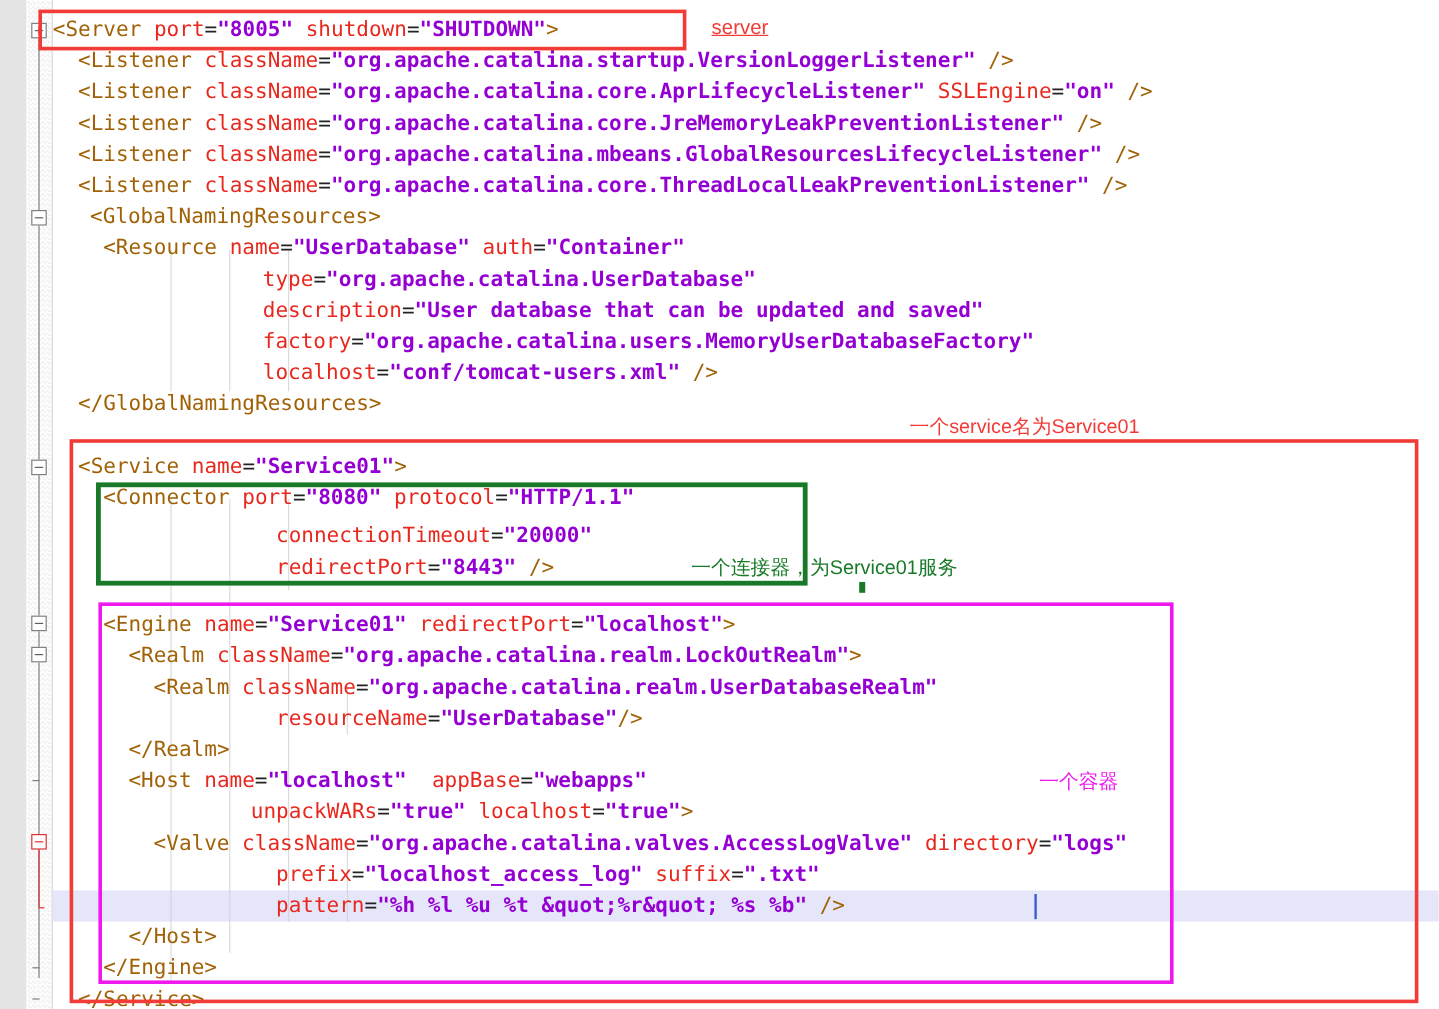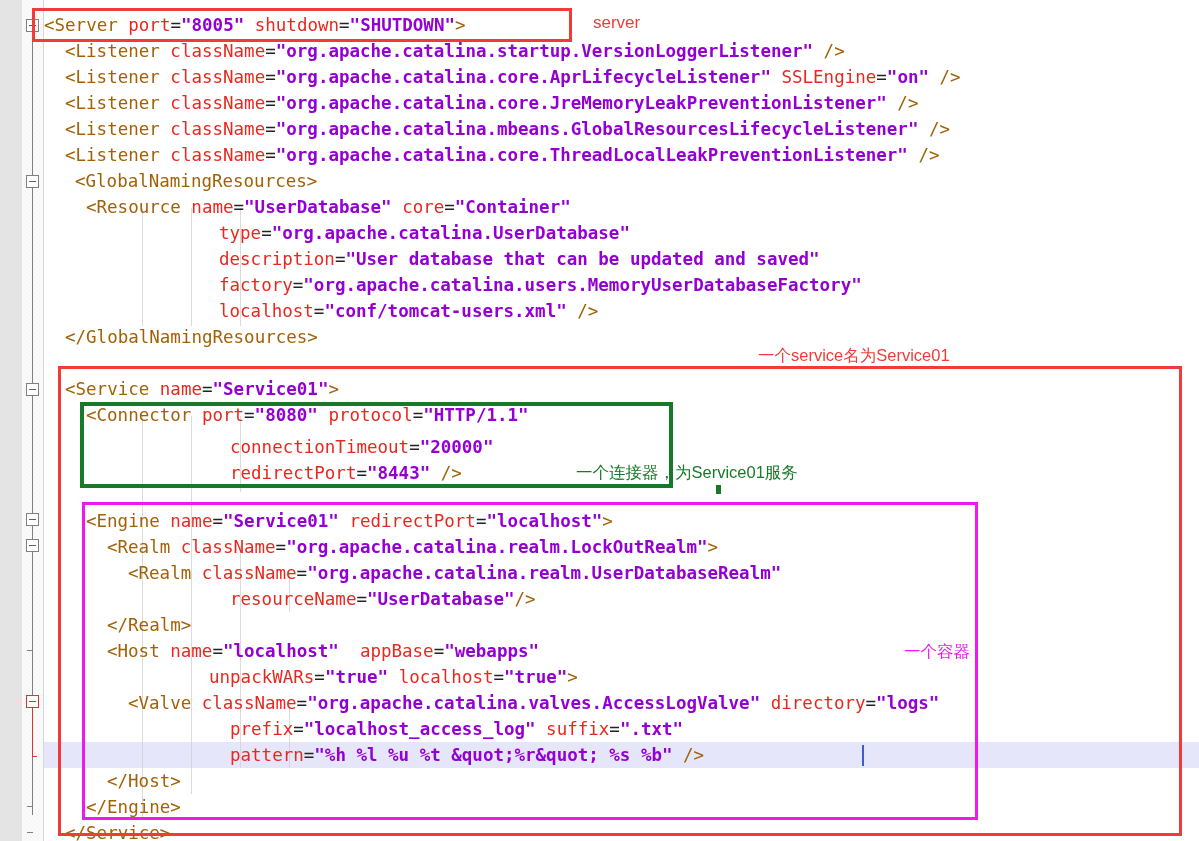--- a/index.html
+++ b/index.html
@@ -148,21 +148,21 @@
 
   .anno {
     position: absolute;
     font-family: "Liberation Sans", sans-serif;
     font-size: 16.5px;
     white-space: nowrap;
   }
   .anno.red     { color: #f23b36; }
   .anno.green   { color: #187a28; margin-top: 25px; }
   .anno.magenta { color: #ef19ef; }
-  .anno.big     { font-size: 17px; }
+  .anno.big     { font-size: 17px; text-decoration: underline; }
 
   .greendot {
     position: absolute;
     width: 5px; height: 9px;
     background: #187a28;
   }
 </style>
 </head>
 <body>
 
@@ -232,21 +232,21 @@
         <div class="indent-guide" style="left: 245px; top: 702px; height: 66px;"></div>
       </div>
     <div id="line-layer">
         <div class="line" style="top: 12px; left: 0px;"><span class="tg">&lt;Server </span><span class="at">port</span><span class="eq">=</span><span class="vl">"8005"</span><span class="eq"> </span><span class="at">shutdown</span><span class="eq">=</span><span class="vl">"SHUTDOWN"</span><span class="tg">&gt;</span></div>
         <div class="line" style="top: 38px; left: 21px;"><span class="tg">&lt;Listener </span><span class="at">className</span><span class="eq">=</span><span class="vl">"org.apache.catalina.startup.VersionLoggerListener"</span><span class="tg"> /&gt;</span></div>
         <div class="line" style="top: 64px; left: 21px;"><span class="tg">&lt;Listener </span><span class="at">className</span><span class="eq">=</span><span class="vl">"org.apache.catalina.core.AprLifecycleListener"</span><span class="eq"> </span><span class="at">SSLEngine</span><span class="eq">=</span><span class="vl">"on"</span><span class="tg"> /&gt;</span></div>
         <div class="line" style="top: 90px; left: 21px;"><span class="tg">&lt;Listener </span><span class="at">className</span><span class="eq">=</span><span class="vl">"org.apache.catalina.core.JreMemoryLeakPreventionListener"</span><span class="tg"> /&gt;</span></div>
         <div class="line" style="top: 116px; left: 21px;"><span class="tg">&lt;Listener </span><span class="at">className</span><span class="eq">=</span><span class="vl">"org.apache.catalina.mbeans.GlobalResourcesLifecycleListener"</span><span class="tg"> /&gt;</span></div>
         <div class="line" style="top: 142px; left: 21px;"><span class="tg">&lt;Listener </span><span class="at">className</span><span class="eq">=</span><span class="vl">"org.apache.catalina.core.ThreadLocalLeakPreventionListener"</span><span class="tg"> /&gt;</span></div>
         <div class="line" style="top: 168px; left: 31px;"><span class="tg">&lt;GlobalNamingResources&gt;</span></div>
-        <div class="line" style="top: 194px; left: 42px;"><span class="tg">&lt;Resource </span><span class="at">name</span><span class="eq">=</span><span class="vl">"UserDatabase"</span><span class="eq"> </span><span class="at">core</span><span class="eq">=</span><span class="vl">"Container"</span></div>
+        <div class="line" style="top: 194px; left: 42px;"><span class="tg">&lt;Resource </span><span class="at">name</span><span class="eq">=</span><span class="vl">"UserDatabase"</span><span class="eq"> </span><span class="at">auth</span><span class="eq">=</span><span class="vl">"Container"</span></div>
         <div class="line" style="top: 220px; left: 175px;"><span class="at">type</span><span class="eq">=</span><span class="vl">"org.apache.catalina.UserDatabase"</span></div>
         <div class="line" style="top: 246px; left: 175px;"><span class="at">description</span><span class="eq">=</span><span class="vl">"User database that can be updated and saved"</span></div>
         <div class="line" style="top: 272px; left: 175px;"><span class="at">factory</span><span class="eq">=</span><span class="vl">"org.apache.catalina.users.MemoryUserDatabaseFactory"</span></div>
         <div class="line" style="top: 298px; left: 175px;"><span class="at">localhost</span><span class="eq">=</span><span class="vl">"conf/tomcat-users.xml"</span><span class="tg"> /&gt;</span></div>
         <div class="line" style="top: 324px; left: 21px;"><span class="tg">&lt;/GlobalNamingResources&gt;</span></div>
         <div class="line" style="top: 376px; left: 21px;"><span class="tg">&lt;Service </span><span class="at">name</span><span class="eq">=</span><span class="vl">"Service01"</span><span class="tg">&gt;</span></div>
         <div class="line" style="top: 402px; left: 42px;"><span class="tg">&lt;Connector </span><span class="at">port</span><span class="eq">=</span><span class="vl">"8080"</span><span class="eq"> </span><span class="at">protocol</span><span class="eq">=</span><span class="vl">"HTTP/1.1"</span></div>
         <div class="line" style="top: 434px; left: 186px;"><span class="at">connectionTimeout</span><span class="eq">=</span><span class="vl">"20000"</span></div>
         <div class="line" style="top: 460px; left: 186px;"><span class="at">redirectPort</span><span class="eq">=</span><span class="vl">"8443"</span><span class="tg"> /&gt;</span></div>
         <div class="line" style="top: 508px; left: 42px;"><span class="tg">&lt;Engine </span><span class="at">name</span><span class="eq">=</span><span class="vl">"Service01"</span><span class="eq"> </span><span class="at">redirectPort</span><span class="eq">=</span><span class="vl">"localhost"</span><span class="tg">&gt;</span></div>
@@ -269,17 +269,17 @@
   </div>
 
   <div id="overlay">
       <div class="abox red" style="left: 32px; top: 8px; width: 540px; height: 34px;"></div>
       <div class="abox red" style="left: 58px; top: 366px; width: 1124px; height: 470px;"></div>
       <div class="abox green" style="left: 80px; top: 402px; width: 593px; height: 86px;"></div>
       <div class="abox magenta" style="left: 82px; top: 502px; width: 896px; height: 318px;"></div>
       <div class="anno red big" style="left: 593px; top: 13px;">server</div>
       <div class="anno red" style="left: 758px; top: 345px; text-align: right;">一个service名为Service01</div>
       <div class="anno green" style="left: 576px; top: 437px;">一个连接器，为Service01服务</div>
-      <div class="anno magenta" style="left: 904px; top: 641px;">一个容器</div>
+      <div class="anno magenta" style="left: 866px; top: 641px;">一个容器</div>
       <div class="greendot" style="left: 716px; top: 485px;"></div>
     </div>
 
 </div>
 
 </body></html>

